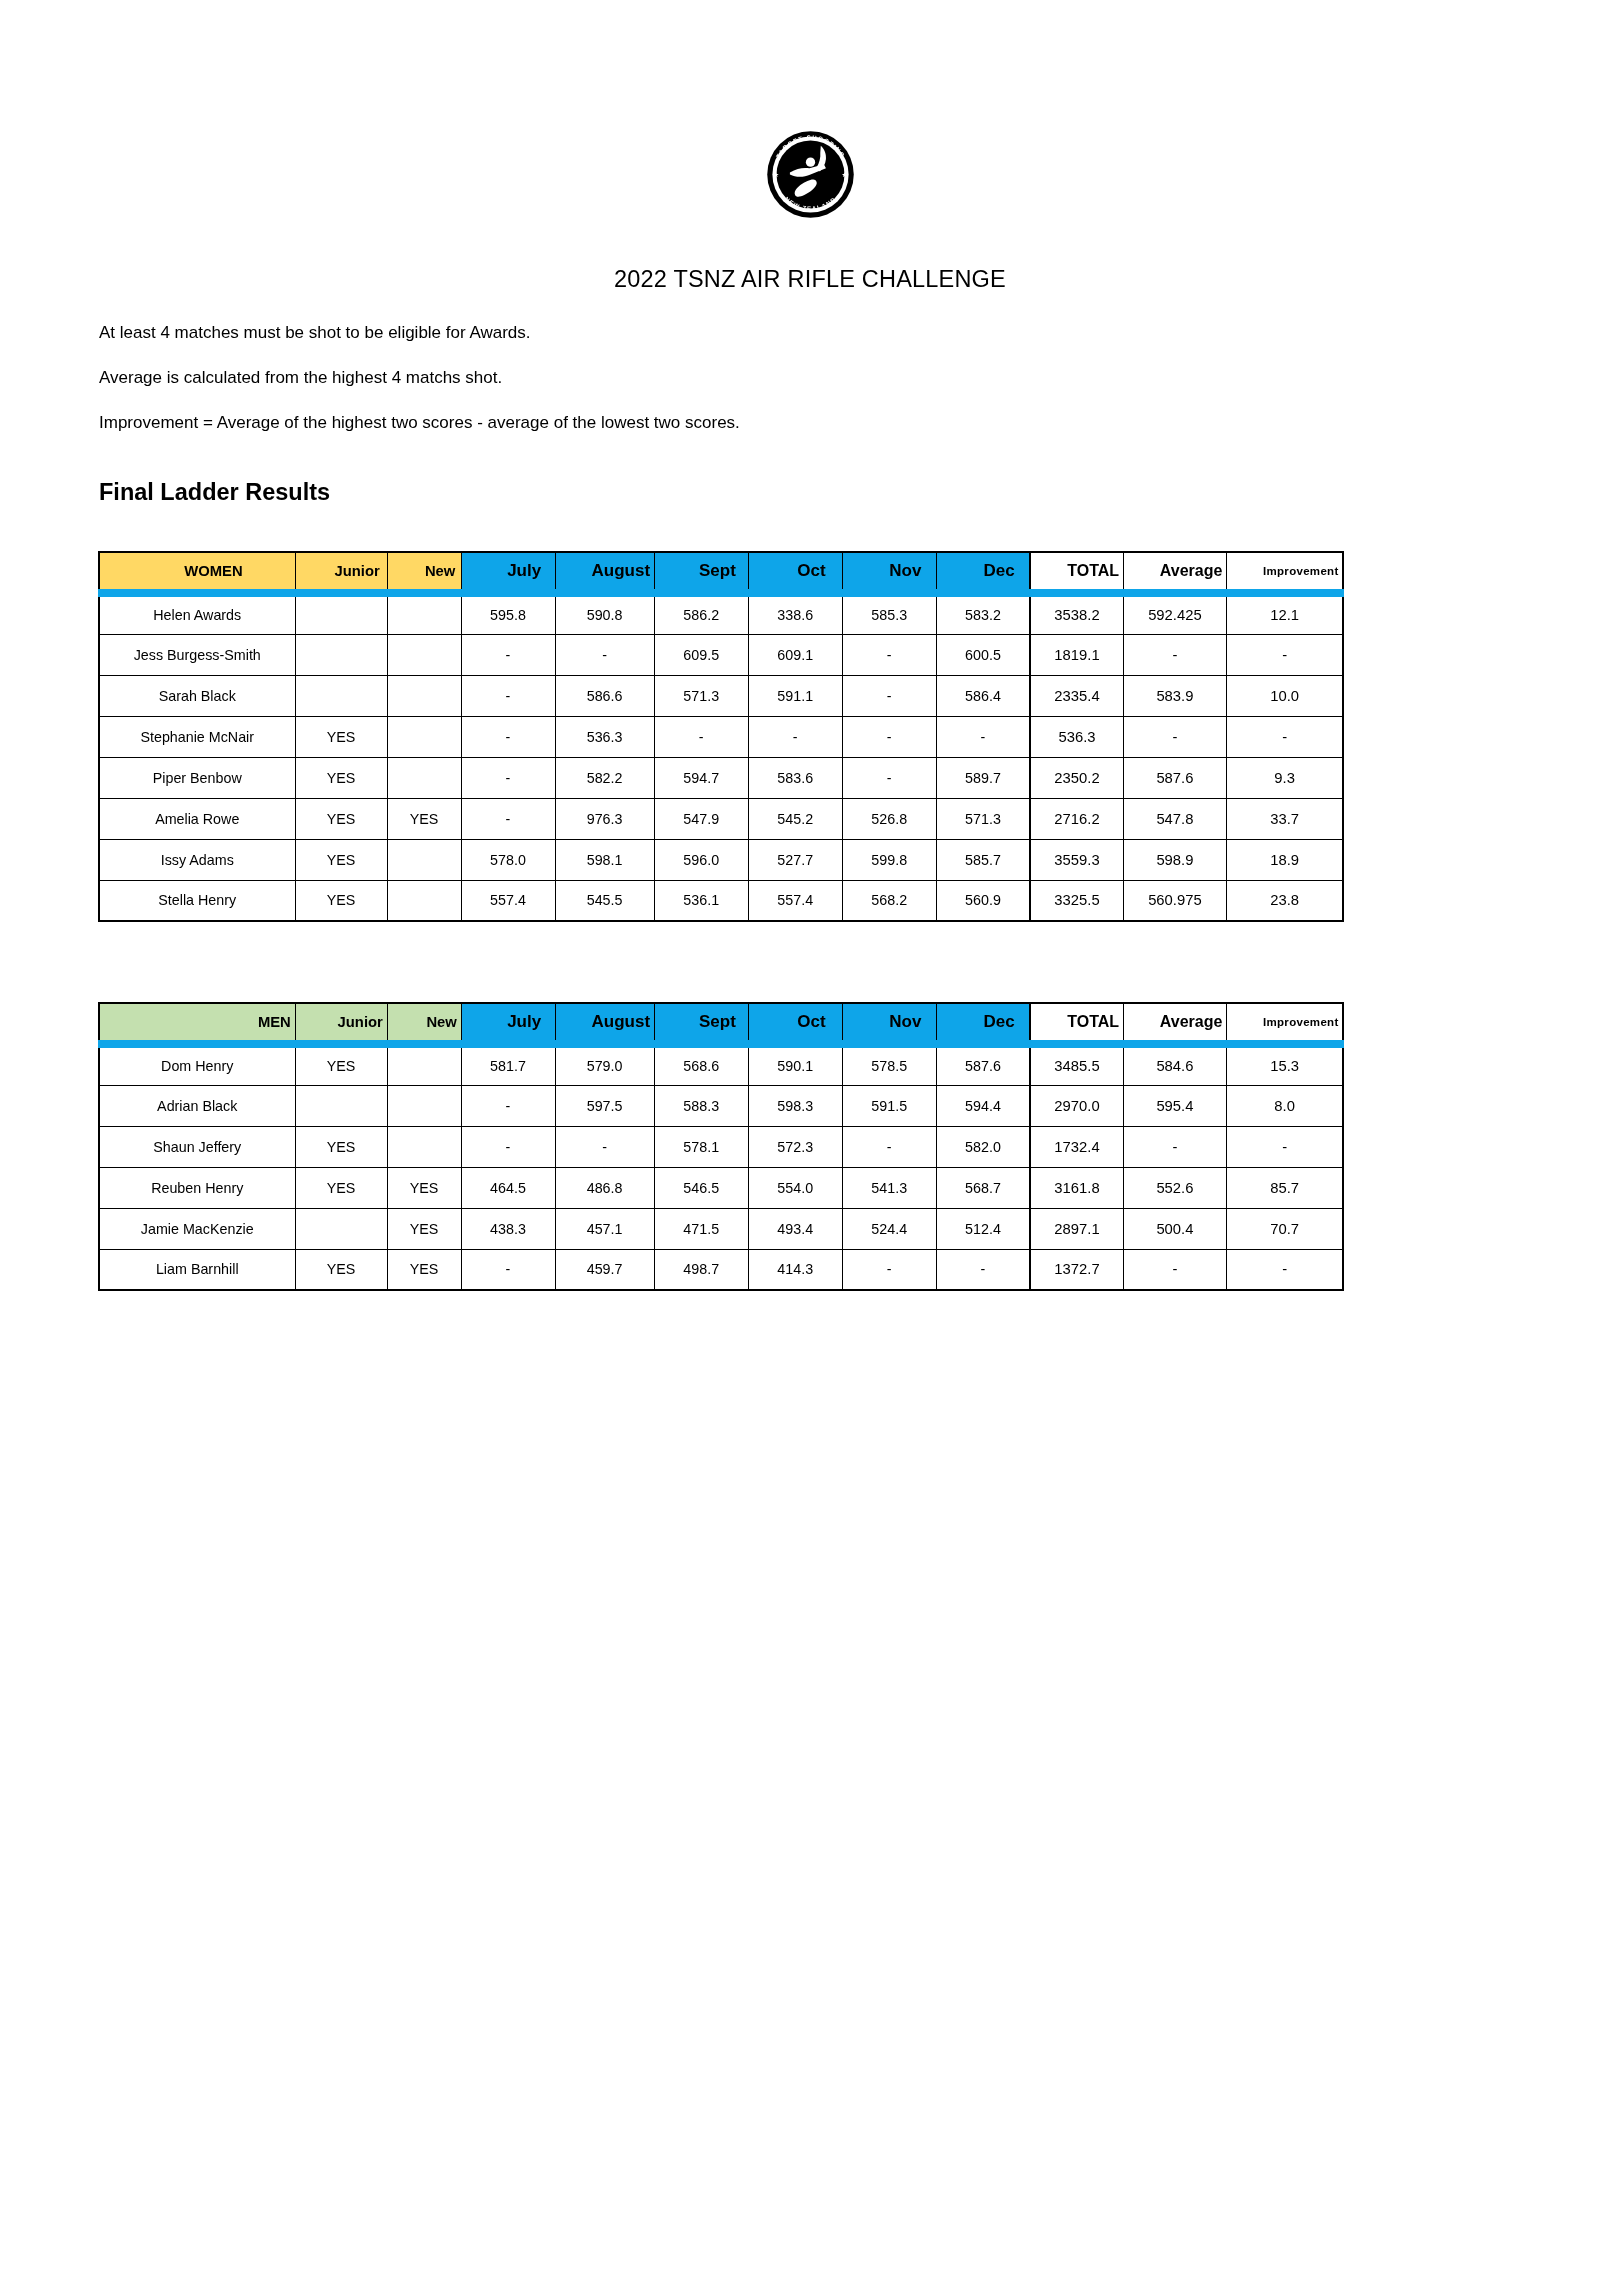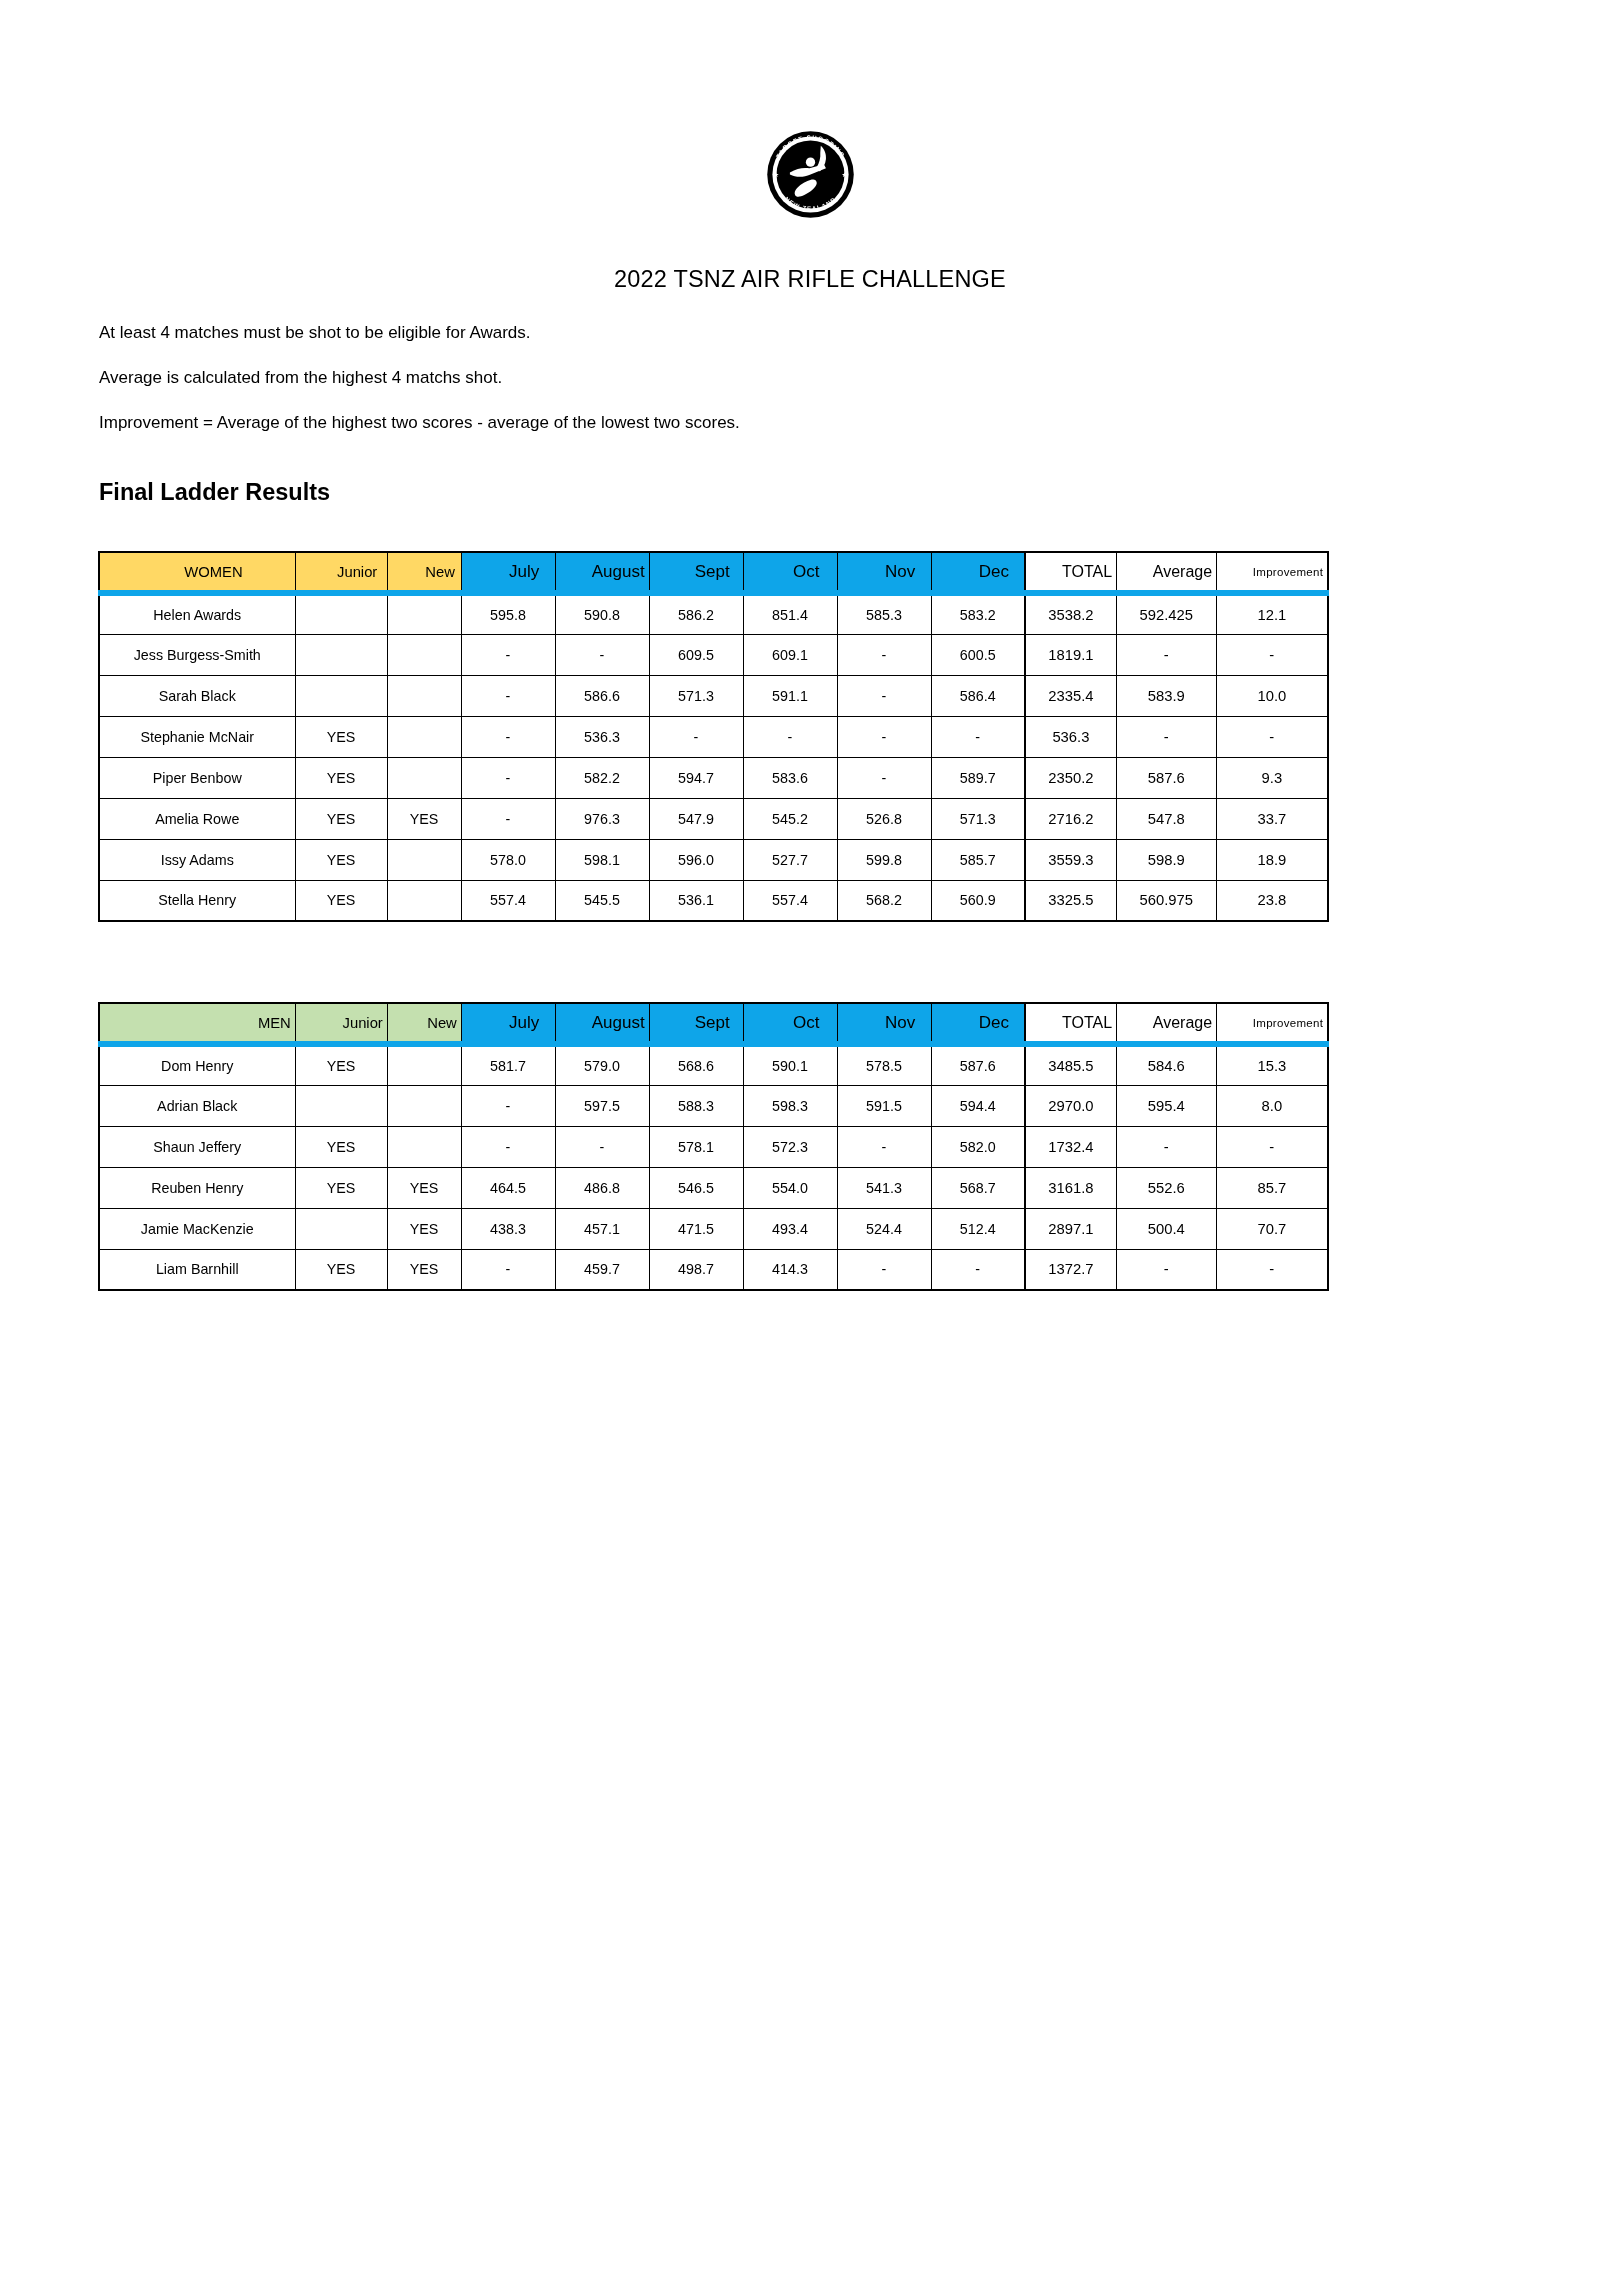--- a/index.html
+++ b/index.html
@@ -98,23 +98,23 @@
   col.c-name  { width: 196px; }
   col.c-jun   { width: 92px; }
   col.c-new   { width: 74px;  }
   col.c-month { width: 94px; }
   col.c-total { width: 90px;  }
   col.c-avg   { width: 85px;  }
   col.c-impr  { width: 85px;  }
 
   
   tr.hdr th {
-    font-weight: normal;
+    font-weight: bold;
     font-size: 14.8px;
-    border-bottom: 6px solid #0ea5e9;
+    border-bottom: 8px solid #0ea5e9;
     padding-left: 36px;
   }
   tr.hdr th.grp-women { background: #FFD864; }
   tr.hdr th.grp-men   { background: #C4E0AF; text-align: right; }
   tr.hdr th.month     { background: #0ea5e9; font-size: 17px; }
   tr.hdr th.total,
   tr.hdr th.avg       { background: #ffffff; font-size: 16px; }
   tr.hdr th.impr      {
     background: #ffffff;
     font-size: 11.5px;
@@ -211,21 +211,21 @@
         </tr>
       </thead>
       <tbody>
           <tr>
             <td class="name">Helen Awards</td>
             <td></td>
             <td></td>
             <td class="hi-women">595.8</td>
             <td class="hi-women">590.8</td>
             <td class="hi-women">586.2</td>
-            <td class="hi-women">851.4</td>
+            <td class="hi-women">338.6</td>
             <td>585.3</td>
             <td>583.2</td>
             <td class="bold sep-left">3538.2</td>
             <td class="bold">592.425</td>
             <td class="bold">12.1</td>
           </tr>
           <tr>
             <td class="name">Jess Burgess-Smith</td>
             <td></td>
             <td></td>

